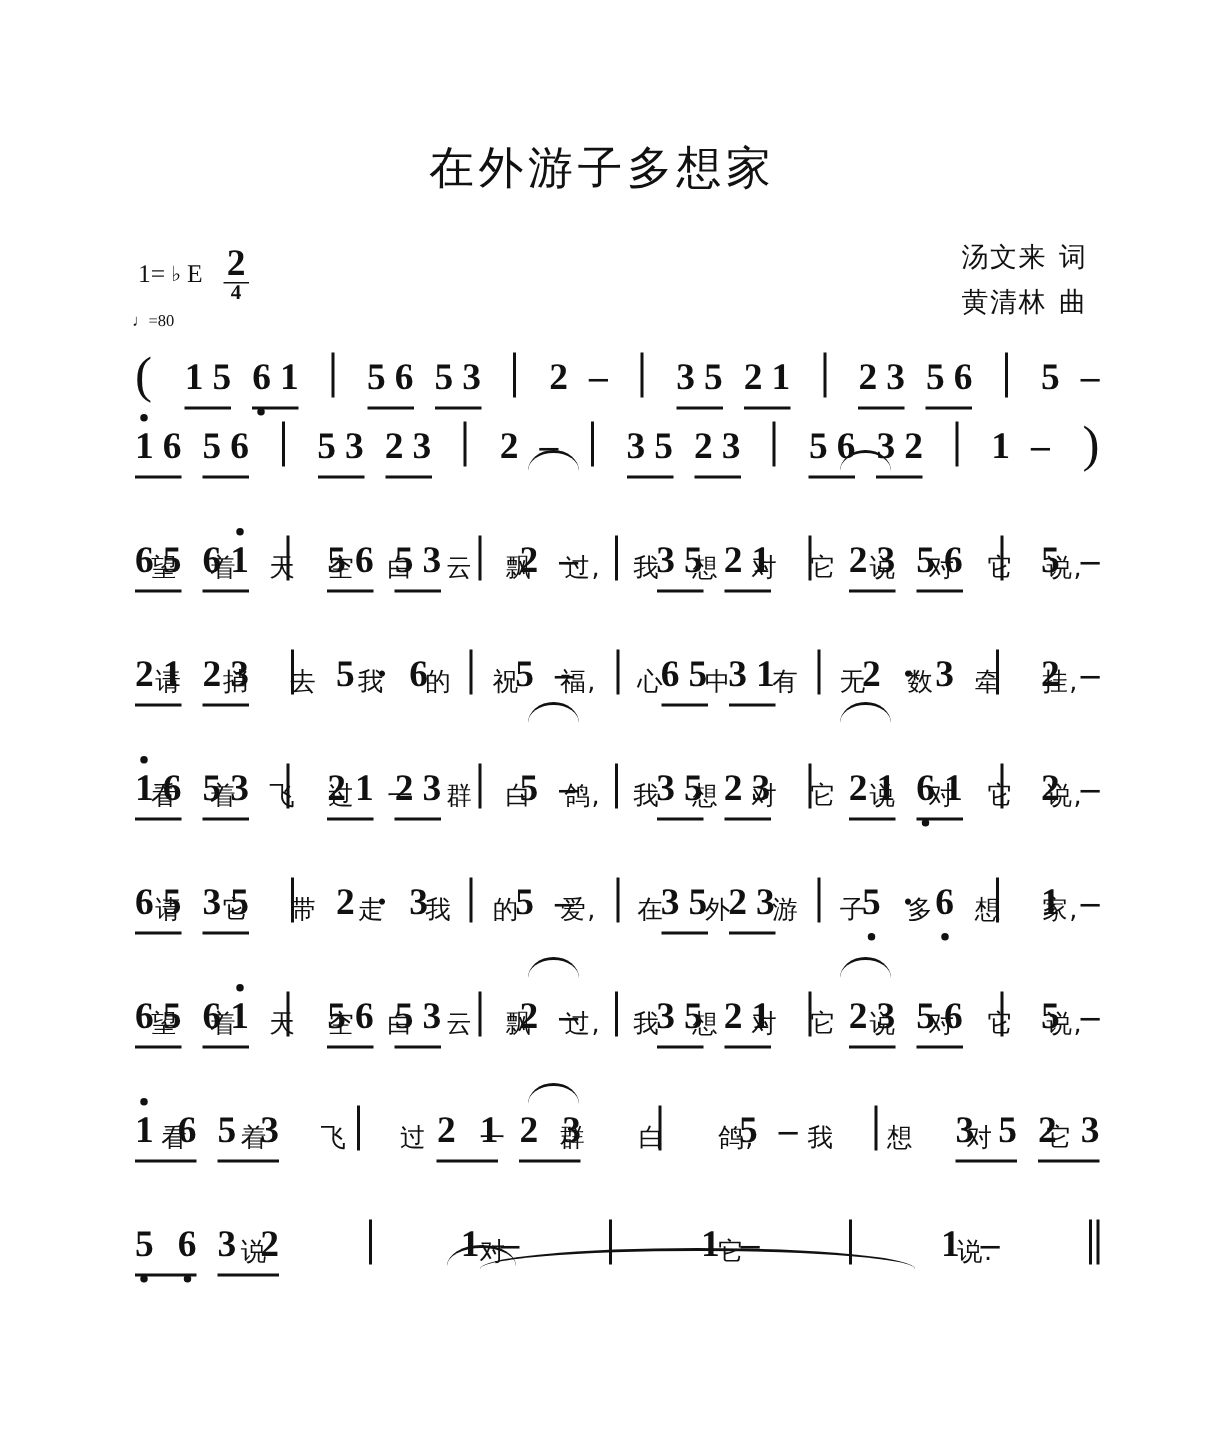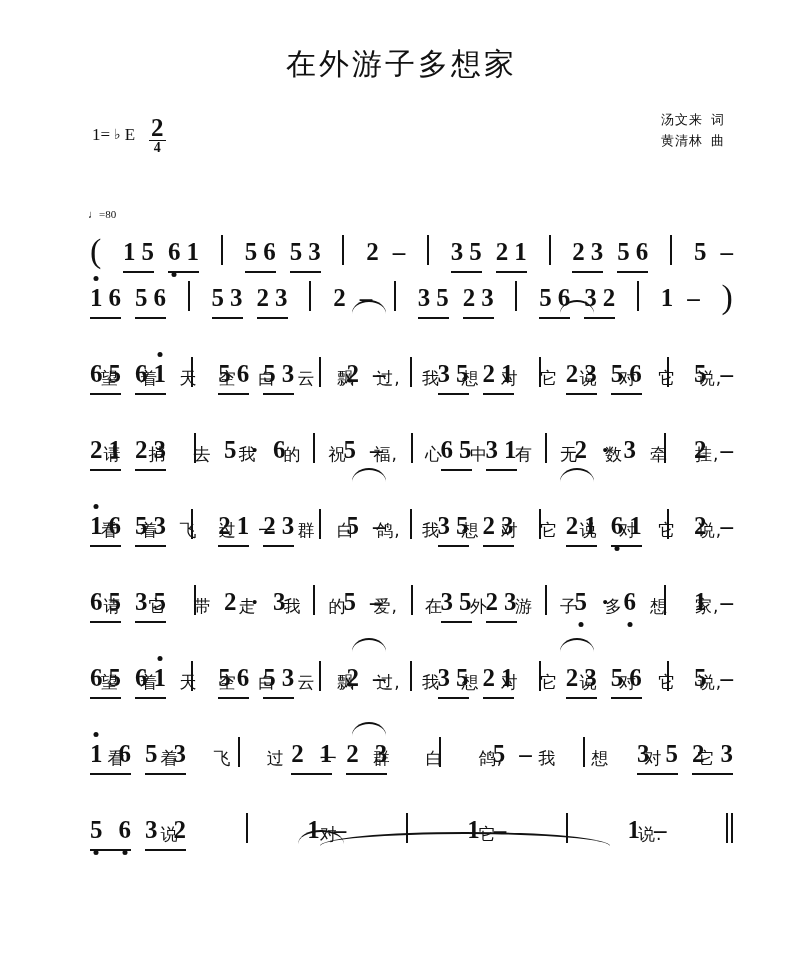--- a/index.html
+++ b/index.html
@@ -12,21 +12,21 @@
     position:relative;
   }
   .sheet{position:relative;width:803px;height:967px;}
 
   
   .title{
     text-align:center;
     font-size:30px;
     letter-spacing:3px;
     font-weight:500;
-    padding-top:44px;
+    padding-top:92px;
     font-family:"DejaVu Sans","Liberation Sans",sans-serif;
   }
   .meta-row{
     position:relative;
     height:58px;
     margin-top:22px;
   }
   .keysig{
     position:absolute;left:92px;top:8px;
     font-size:17px;
@@ -34,21 +34,21 @@
     font-family:"Liberation Serif",serif;
   }
   .keysig .flat{font-size:14px;vertical-align:super;}
   .timesig{
     display:inline-flex;flex-direction:column;align-items:center;
     line-height:0.95;font-size:14px;font-weight:bold;margin-left:10px;
   }
   .timesig .num{border-bottom:1.4px solid #111;padding:0 2px;}
   .credits{
     position:absolute;right:78px;top:2px;
-    font-size:13px;line-height:1.65;text-align:left;
+    font-size:18px;line-height:1.65;text-align:left;
     font-family:"DejaVu Sans","Liberation Sans",sans-serif;
     letter-spacing:1px;
   }
   .credits span.role{margin-left:8px;}
 
   .tempo{
     position:absolute;left:88px;top:208px;
     font-size:11px;font-family:"Liberation Serif",serif;
     letter-spacing:0px;
   }

